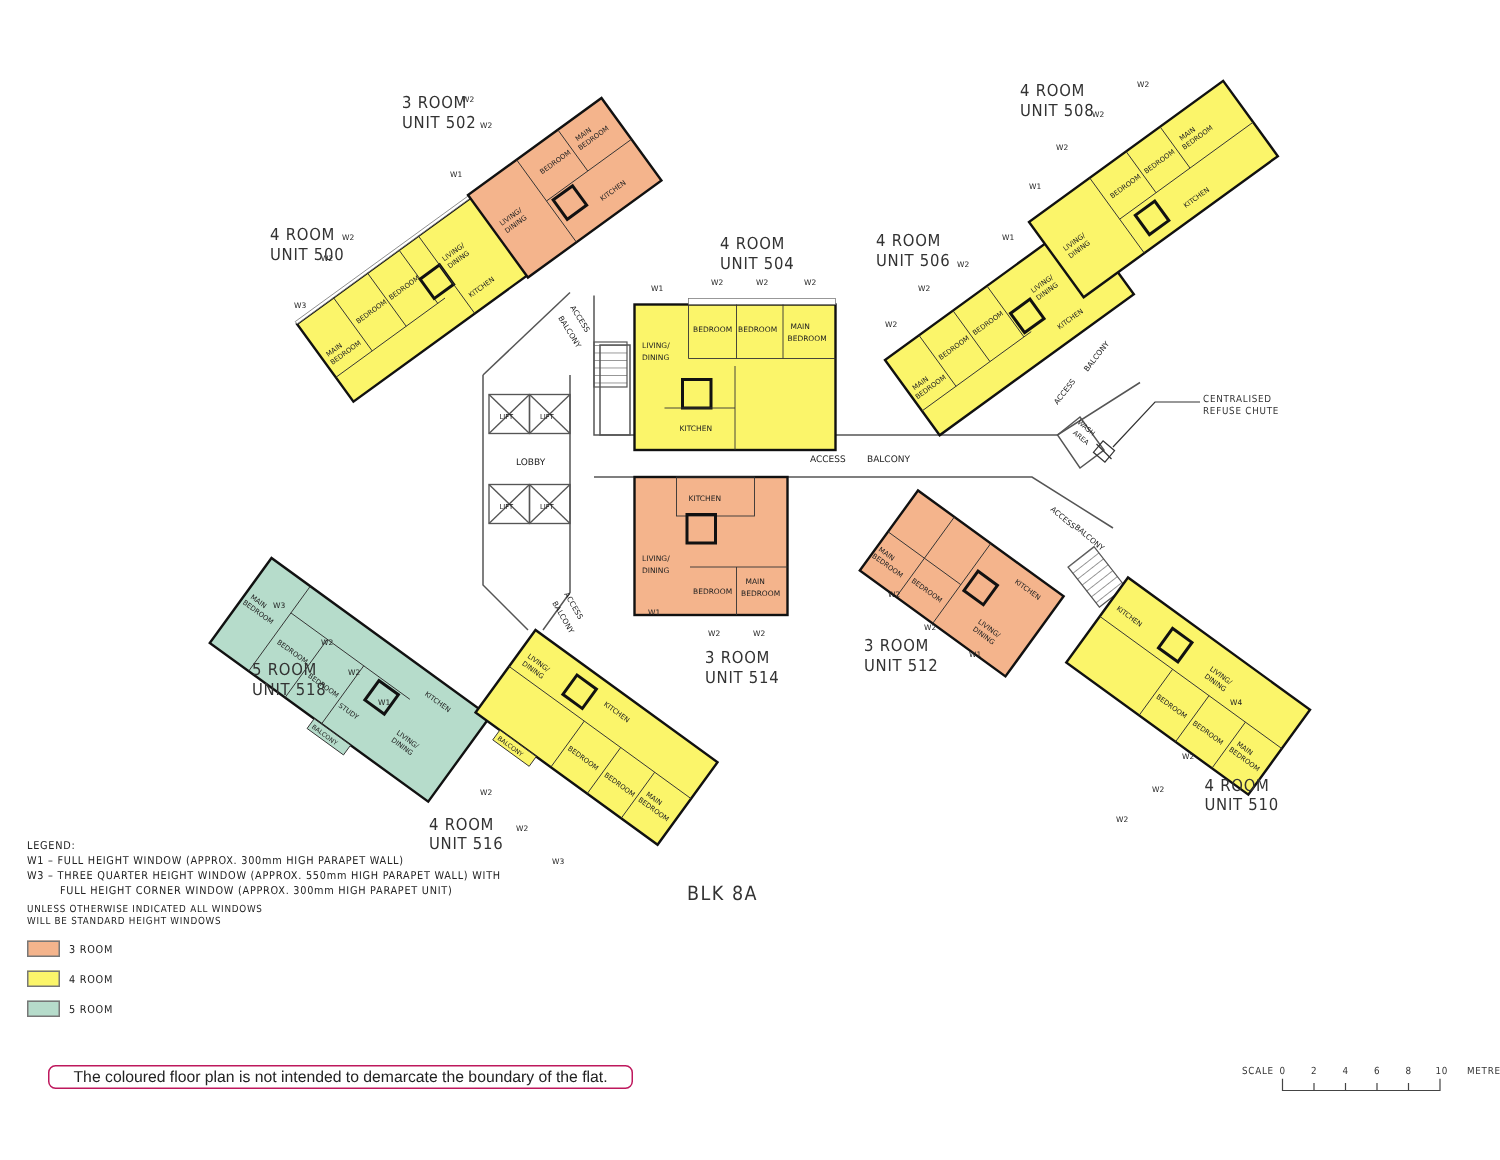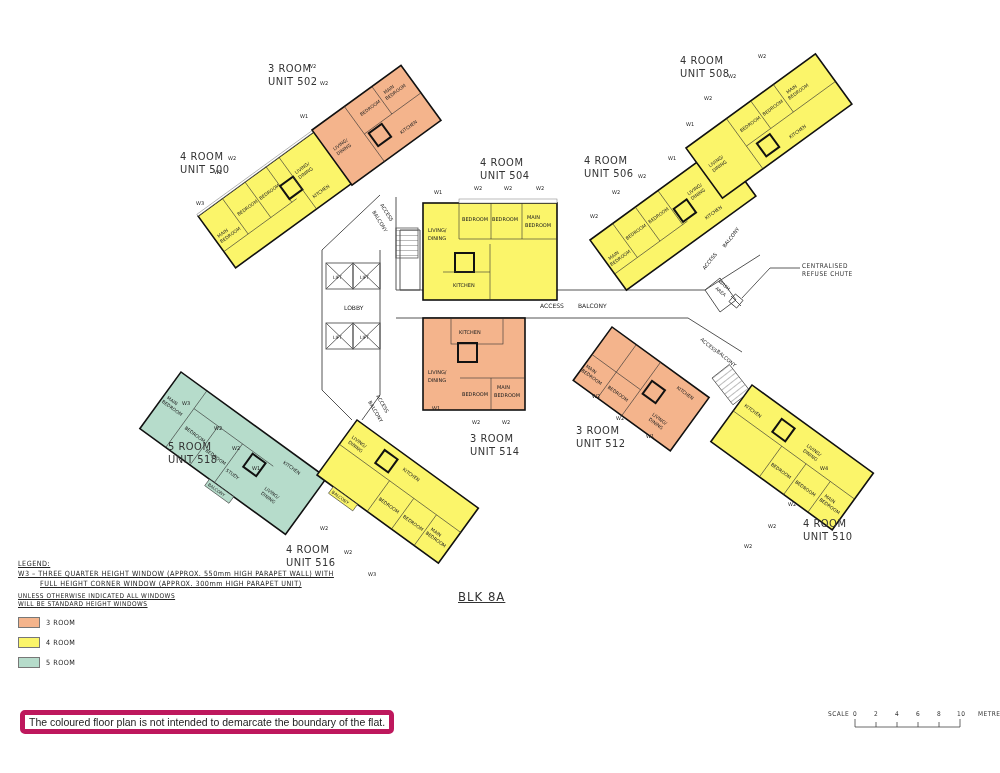--- a/index.html
+++ b/index.html
@@ -2,26 +2,26 @@
 <html><head>
 <meta charset="utf-8">
 <style>
   html,body{margin:0;padding:0;background:#ffffff;}
   body{width:1000px;height:773px;position:relative;overflow:hidden;font-family:"Liberation Sans",sans-serif;color:#222;}
   .abs{position:absolute;}
   .cad{font-family:"DejaVu Sans Condensed","DejaVu Sans",sans-serif;color:#333;letter-spacing:0.5px;}
   .unit-label{font-size:11px;line-height:13px;white-space:nowrap;}
   svg text{font-family:"DejaVu Sans",sans-serif;fill:#222;}
   .legend{left:18px;top:559px;font-size:7.2px;line-height:10px;color:#222;}
-  .legend .row{white-space:nowrap;text-decoration:underline;}
+  .legend .row{white-space:nowrap;}
   .legend .indent{padding-left:22px;}
   .legend .swatch-row{display:flex;align-items:center;margin-top:9px;}
   .legend .swatch{width:20px;height:9px;border:1px solid #777;margin-right:6px;}
-  .disclaimer{left:20px;top:710px;font-size:10.5px;border:5px solid #be185d;border-radius:5px;padding:1px 4px;white-space:nowrap;color:#222;}
-  .title{left:458px;top:588px;font-size:13px;line-height:17px;letter-spacing:1px;color:#333;text-decoration:underline;}
+  .disclaimer{left:32px;top:710px;font-size:10.5px;border:1px solid #be185d;border-radius:5px;padding:1px 16px;white-space:nowrap;color:#222;}
+  .title{left:458px;top:588px;font-size:13px;line-height:17px;letter-spacing:1px;color:#333;}
   .scale{left:828px;top:710px;font-size:6.5px;color:#333;}
 </style>
 </head>
 <body>
 
 <svg class="abs" style="left:0;top:0" width="1000" height="773" viewBox="0 0 1000 773">
   <defs>
     <pattern id="stairs" width="6" height="5" patternUnits="userSpaceOnUse">
       <line x1="0" y1="0" x2="6" y2="0" stroke="#555" stroke-width="0.8"></line>
     </pattern>
@@ -331,20 +331,21 @@
 </div>
 <div class="abs cad unit-label" style="left:803px;top:517px">
   <div>4 ROOM</div>
   <div>UNIT 510</div>
 </div>
 
 <div class="abs cad" style="left:802px;top:262px;font-size:6.5px;width:70px;line-height:8px">CENTRALISED REFUSE CHUTE</div>
 
 <div class="abs cad legend">
   <div class="row">LEGEND:</div>
+  <div class="row">W1 – FULL HEIGHT WINDOW (APPROX. 300mm HIGH PARAPET WALL)</div>
   <div class="row">W3 – THREE QUARTER HEIGHT WINDOW (APPROX. 550mm HIGH PARAPET WALL) WITH</div>
   <div class="row indent">FULL HEIGHT CORNER WINDOW (APPROX. 300mm HIGH PARAPET UNIT)</div>
   <div class="row" style="margin-top:3px;font-size:6.5px;line-height:8px">UNLESS OTHERWISE INDICATED ALL WINDOWS</div>
   <div class="row" style="font-size:6.5px;line-height:8px">WILL BE STANDARD HEIGHT WINDOWS</div>
   <div class="swatch-row">
     <span class="swatch" style="background:#f4b48c"></span>
     <span>3 ROOM</span>
   </div>
   <div class="swatch-row">
     <span class="swatch" style="background:#fbf56a"></span>

